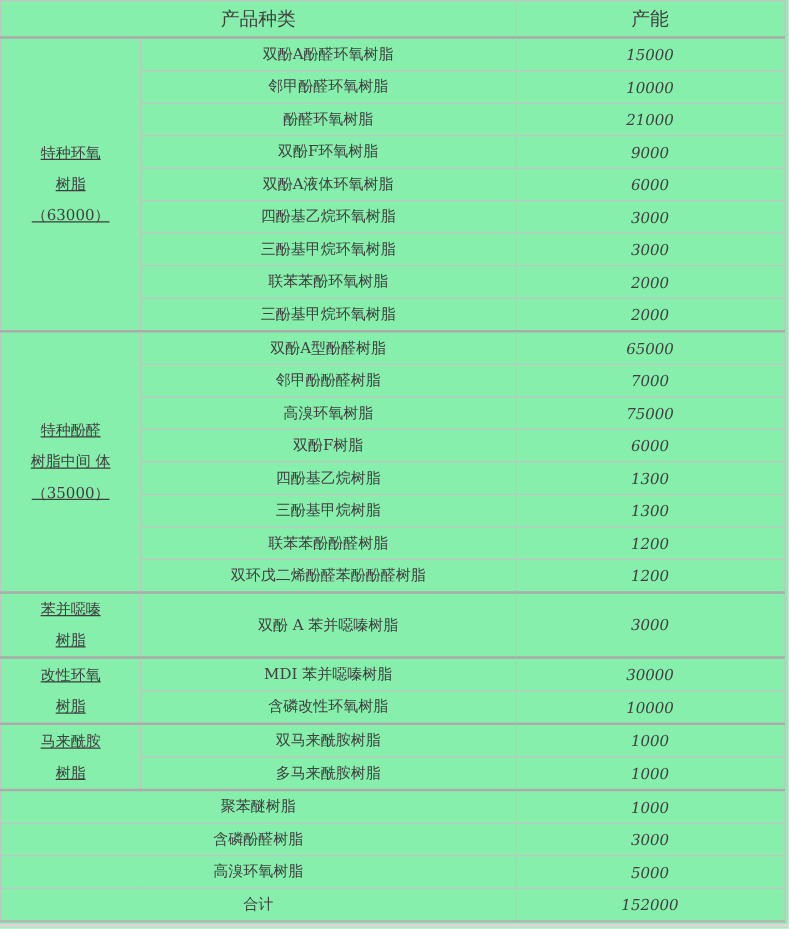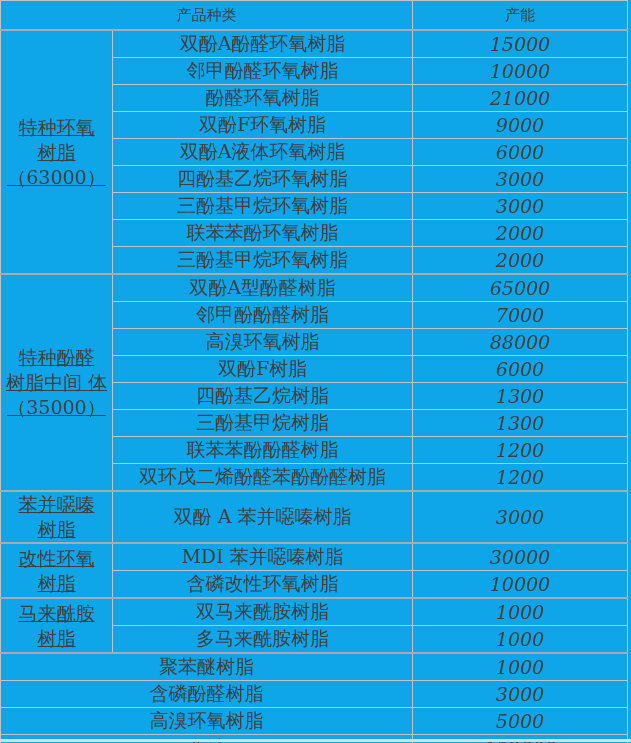--- a/index.html
+++ b/index.html
@@ -7,37 +7,37 @@
     padding: 0;
     background: #ffffff;
     width: 631px;
     height: 743px;
     font-family: "DejaVu Serif", "Liberation Serif", serif;
   }
   .page {
     position: relative;
     width: 631px;
     height: 743px;
-    background: #0ea5e9;
+    background: #86efac;
     overflow: hidden;
   }
   table.cap-table {
     border-collapse: collapse;
     table-layout: fixed;
     width: 627px;
     margin: 0;
     border: 1px solid #a6a6a6;
     border-bottom: 2px solid #b5b5b5;
   }
   table.cap-table td {
     border: 1px solid #c3c3c3;
     text-align: center;
     vertical-align: middle;
     color: #3f3f3f;
-    font-size: 19px;
+    font-size: 12px;
     padding: 0 3px;
     overflow: hidden;
   }
   tr.header-row td {
     height: 28px;
     font-size: 15px;
   }
   tr.body-row td { height: 25px; }
   tr.tall-row td { height: 49px; }
   td.capacity-cell { font-size: 15px; font-style: italic; }
@@ -122,21 +122,21 @@
 （35000）</td>
       <td>双酚A型酚醛树脂</td>
       <td class="capacity-cell">65000</td>
     </tr>
     <tr class="body-row">
       <td>邻甲酚酚醛树脂</td>
       <td class="capacity-cell">7000</td>
     </tr>
     <tr class="body-row">
       <td>高溴环氧树脂</td>
-      <td class="capacity-cell">88000</td>
+      <td class="capacity-cell">75000</td>
     </tr>
     <tr class="body-row">
       <td>双酚F树脂</td>
       <td class="capacity-cell">6000</td>
     </tr>
     <tr class="body-row">
       <td>四酚基乙烷树脂</td>
       <td class="capacity-cell">1300</td>
     </tr>
     <tr class="body-row">

